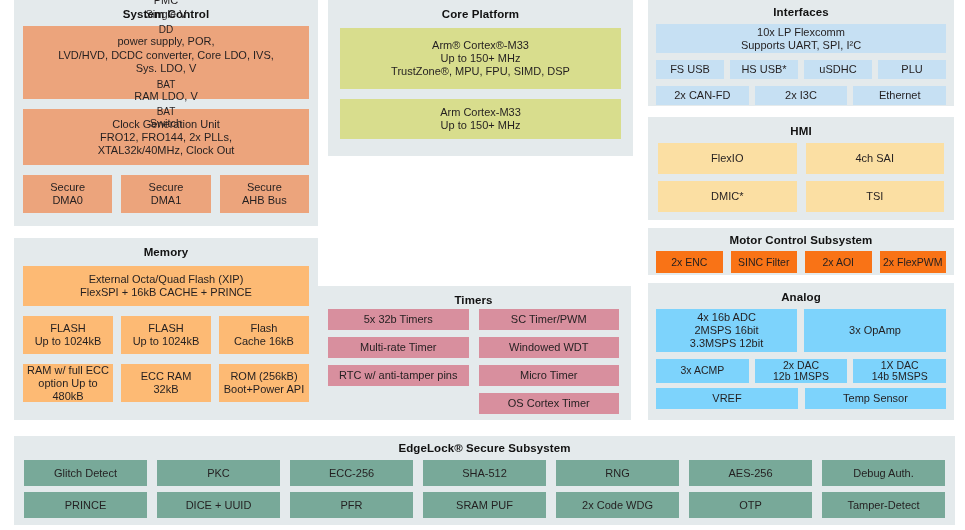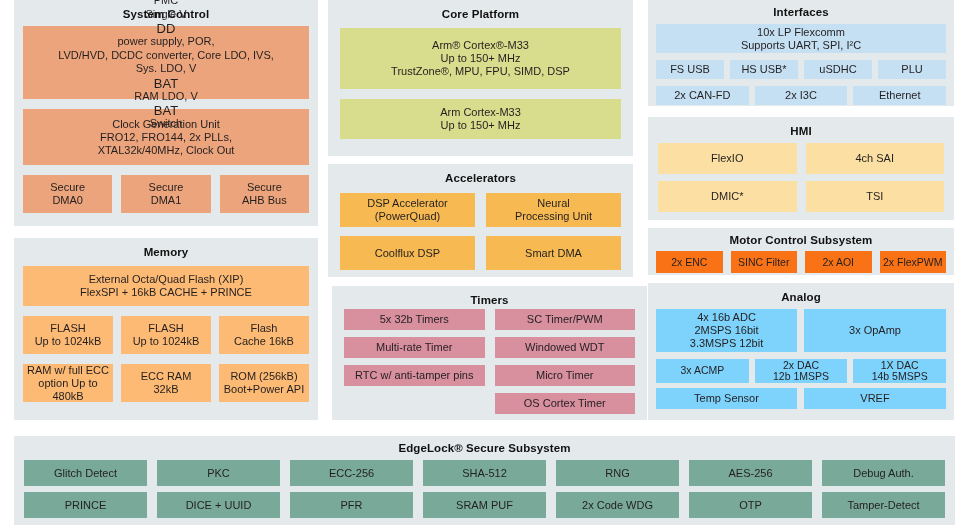--- a/index.html
+++ b/index.html
@@ -3,38 +3,38 @@
 <meta charset="utf-8">
 <style>
   html,body{margin:0;padding:0;background:#ffffff;}
   body{font-family:"Liberation Sans", sans-serif;color:#231F20;}
   .stage{position:relative;width:965px;height:530px;background:#ffffff;overflow:hidden;}
   .panel{position:absolute;background:#E4EAEC;}
   .panel h2{margin:0;padding-top:8px;text-align:center;font-size:11.5px;font-weight:bold;color:#111111;letter-spacing:.1px;}
   .blk{display:flex;flex-direction:column;justify-content:center;align-items:center;text-align:center;
        font-size:11px;line-height:13px;color:#231F20;}
   .blk span{display:block;}
-  sub{font-size:13px;line-height:1;vertical-align:-2px;}
+  sub{font-size:10px;line-height:1;vertical-align:-2px;}
   
   .c-orange{background:#ECA47C}
   .c-blue{background:#fdba74}
   .c-green{background:#D8DD8D}
   .c-amber{background:#F7BA52}
   .c-pink{background:#D88F9E}
   .c-lblue{background:#C6E0F3}
   .c-lyellow{background:#FBDFA3}
   .c-lime{background:#f97316}
   .c-purple{background:#7dd3fc}
   .c-teal{background:#78A999}
   
   #p-system{left:14px;top:0;width:304px;height:226px}
   #p-memory{left:14px;top:238px;width:304px;height:182px}
   #p-core{left:328px;top:0;width:305px;height:156px}
   #p-accel{left:328px;top:164px;width:305px;height:113px}
-  #p-timers{left:332px;top:286px;width:315px;height:134px}
+  #p-timers{left:316px;top:286px;width:315px;height:134px}
   #p-interfaces{left:648px;top:0;width:306px;height:106px}
   #p-hmi{left:648px;top:117px;width:306px;height:103px}
   #p-motor{left:648px;top:228px;width:306px;height:47px}
   #p-analog{left:648px;top:283px;width:306px;height:137px}
   #p-edgelock{left:14px;top:436px;width:941px;height:89px}
   #p-interfaces h2,#p-motor h2,#p-edgelock h2{padding-top:6px}
   
   .pmc{margin:6px 9px 0;height:73px;line-height:13.5px}
   .clock{margin:10px 9px 0;height:56px}
   .sc-row{display:flex;gap:9px;margin:10px 9px 0}
@@ -155,37 +155,20 @@
       <span>Arm® Cortex®-M33</span>
       <span>Up to 150+ MHz</span>
       <span>TrustZone®, MPU, FPU, SIMD, DSP</span>
     </div>
     <div class="blk c-green core2">
       <span>Arm Cortex-M33</span>
       <span>Up to 150+ MHz</span>
     </div>
   </section>
 
-  <section class="panel" id="p-accel">
-    <h2>Accelerators</h2>
-    <div class="ac-row">
-      <div class="blk c-amber">
-        <span>DSP Accelerator</span>
-        <span>(PowerQuad)</span>
-      </div>
-      <div class="blk c-amber">
-        <span>Neural</span>
-        <span>Processing Unit</span>
-      </div>
-    </div>
-    <div class="ac-row">
-      <div class="blk c-amber">Coolflux DSP</div>
-      <div class="blk c-amber">Smart DMA</div>
-    </div>
-  </section>
 
   <section class="panel" id="p-timers">
     <h2>Timers</h2>
     <div class="tm-cols">
       <div class="tm-col">
         <div class="blk c-pink">5x 32b Timers</div>
         <div class="blk c-pink">Multi-rate Timer</div>
         <div class="blk c-pink">RTC w/ anti-tamper pins</div>
       </div>
       <div class="tm-col">
@@ -253,22 +236,22 @@
       <div class="blk c-purple">
         <span>2x DAC</span>
         <span>12b 1MSPS</span>
       </div>
       <div class="blk c-purple">
         <span>1X DAC</span>
         <span>14b 5MSPS</span>
       </div>
     </div>
     <div class="an-row3">
+      <div class="blk c-purple right">VREF</div>
       <div class="blk c-purple left">Temp Sensor</div>
-      <div class="blk c-purple right">VREF</div>
     </div>
   </section>
 
   <section class="panel" id="p-edgelock">
     <h2>EdgeLock® Secure Subsystem</h2>
     <div class="el-row">
       <div class="blk c-teal">Glitch Detect</div>
       <div class="blk c-teal">PKC</div>
       <div class="blk c-teal">ECC-256</div>
       <div class="blk c-teal">SHA-512</div>

